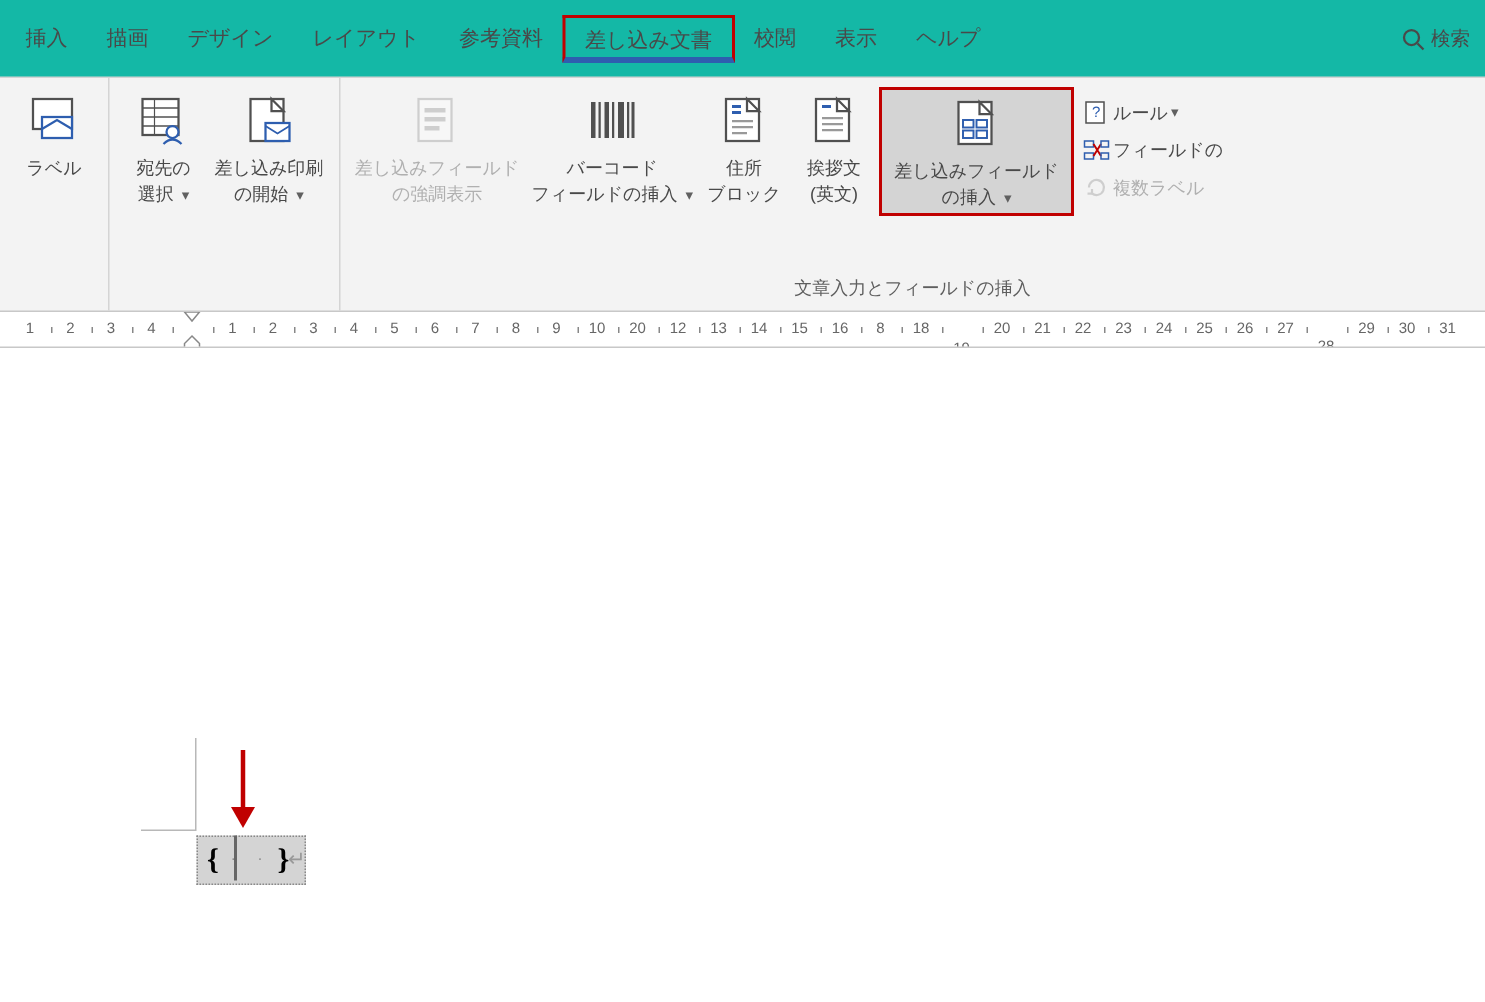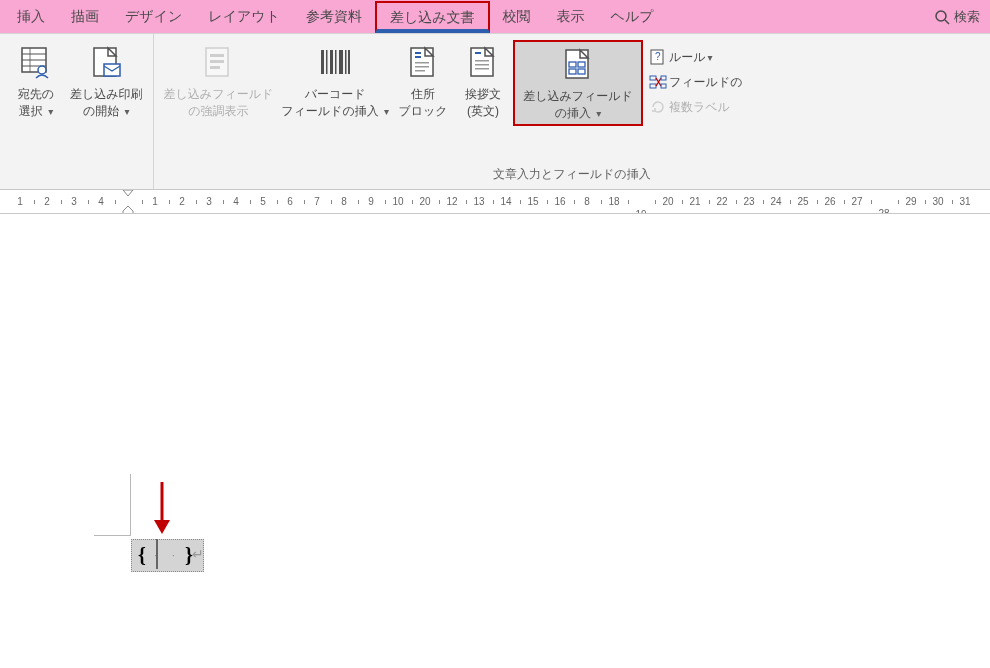--- a/index.html
+++ b/index.html
@@ -7,22 +7,22 @@
       font-family: "Yu Gothic UI", "Meiryo", sans-serif;
       font-size: 13px;
       background: #fff;
       overflow: hidden;
       width: 990px;
       height: 668px;
     }
     .ribbon-tabs {
       display: flex;
       align-items: center;
-      height: 34px;
-      background: #f9a8d4;
+      height: 52px;
+      background: #14b8a6;
       padding-left: 4px;
       border-bottom: 1px solid #d4d4d4;
     }
     .tab {
       padding: 6px 13px;
       cursor: pointer;
       color: #494949;
       font-size: 14px;
     }
     .tab.active {
@@ -237,20 +237,35 @@
     <svg class="search-icon-svg" width="16" height="16" viewBox="0 0 16 16">
         <circle cx="7" cy="7" r="5" fill="none" stroke="#494949" stroke-width="1.5"></circle>
         <line x1="11" y1="11" x2="15" y2="15" stroke="#494949" stroke-width="1.5"></line>
       </svg>
     <span>検索</span>
   </div>
 </div>
 
 <div class="ribbon-body">
 
+  <div class="ribbon-group" style="min-width:70px;">
+    <div class="group-content">
+      <div class="big-button">
+        <div class="icon-area">
+          <svg width="36" height="36" viewBox="0 0 36 36">
+              <rect x="4" y="4" width="26" height="20" fill="#fff" stroke="#505050" stroke-width="1.5"></rect>
+              <rect x="10" y="16" width="20" height="14" fill="#fff" stroke="#2e5eaf" stroke-width="1.5"></rect>
+              <path d="M10 24 L20 18 L30 24" fill="none" stroke="#2e5eaf" stroke-width="1.5"></path>
+            </svg>
+        </div>
+        <div class="btn-label">ラベル</div>
+      </div>
+    </div>
+    <div class="group-label"></div>
+  </div>
 
   <div class="ribbon-group">
     <div class="group-content">
       <div class="big-button">
         <div class="icon-area">
           <svg width="36" height="36" viewBox="0 0 36 36">
               <rect x="4" y="4" width="24" height="24" fill="#fff" stroke="#505050" stroke-width="1.5"></rect>
               <line x1="4" y1="10" x2="28" y2="10" stroke="#505050" stroke-width="1"></line>
               <line x1="4" y1="16" x2="28" y2="16" stroke="#505050" stroke-width="1"></line>
               <line x1="4" y1="22" x2="28" y2="22" stroke="#505050" stroke-width="1"></line>

